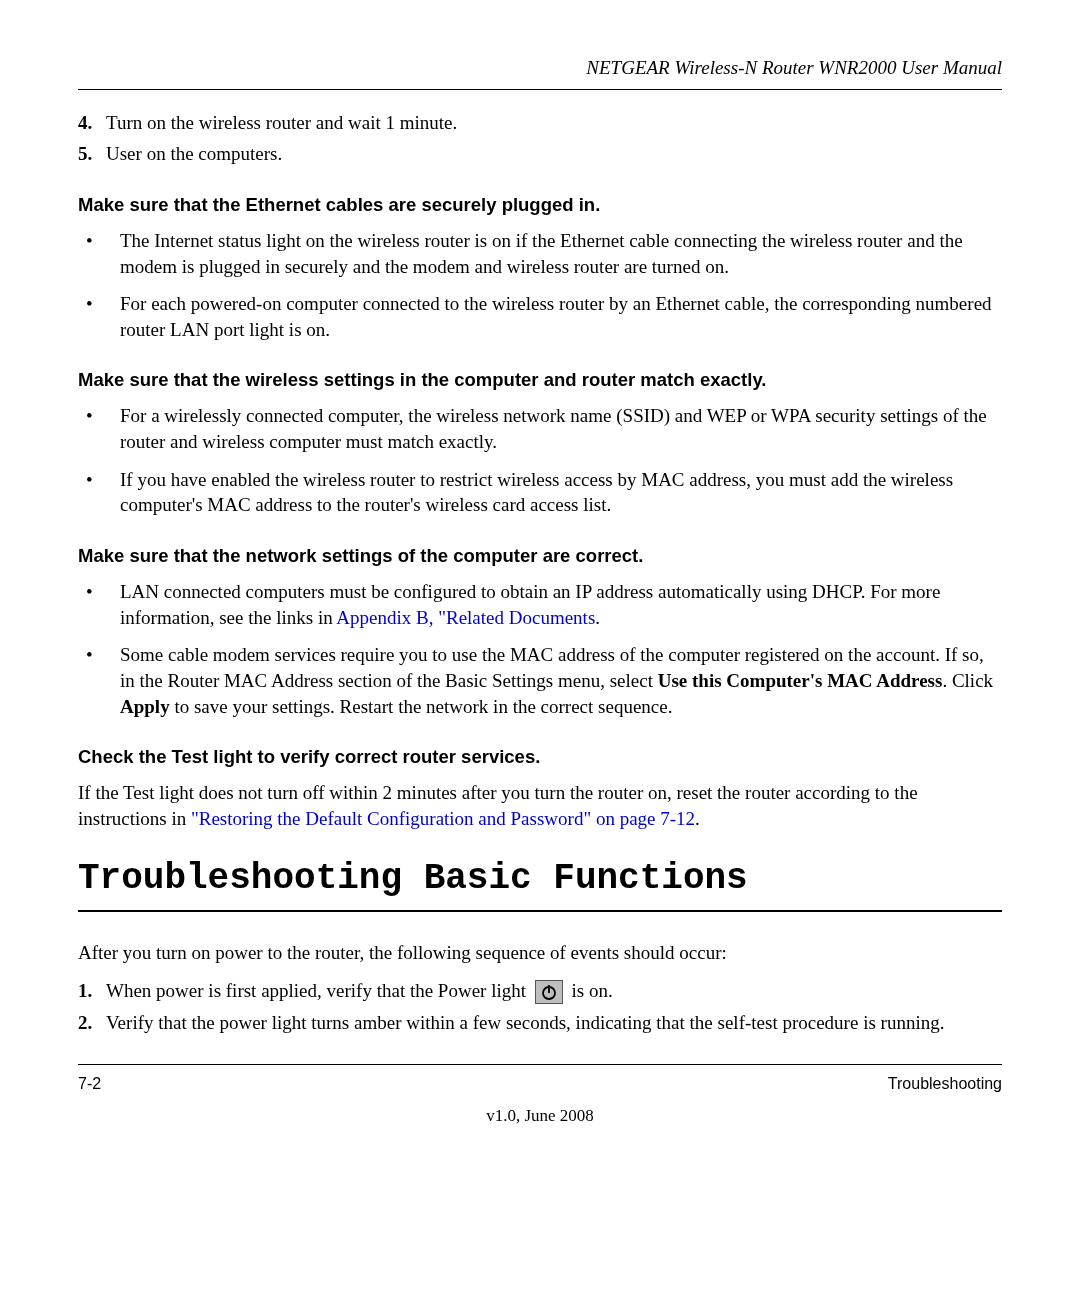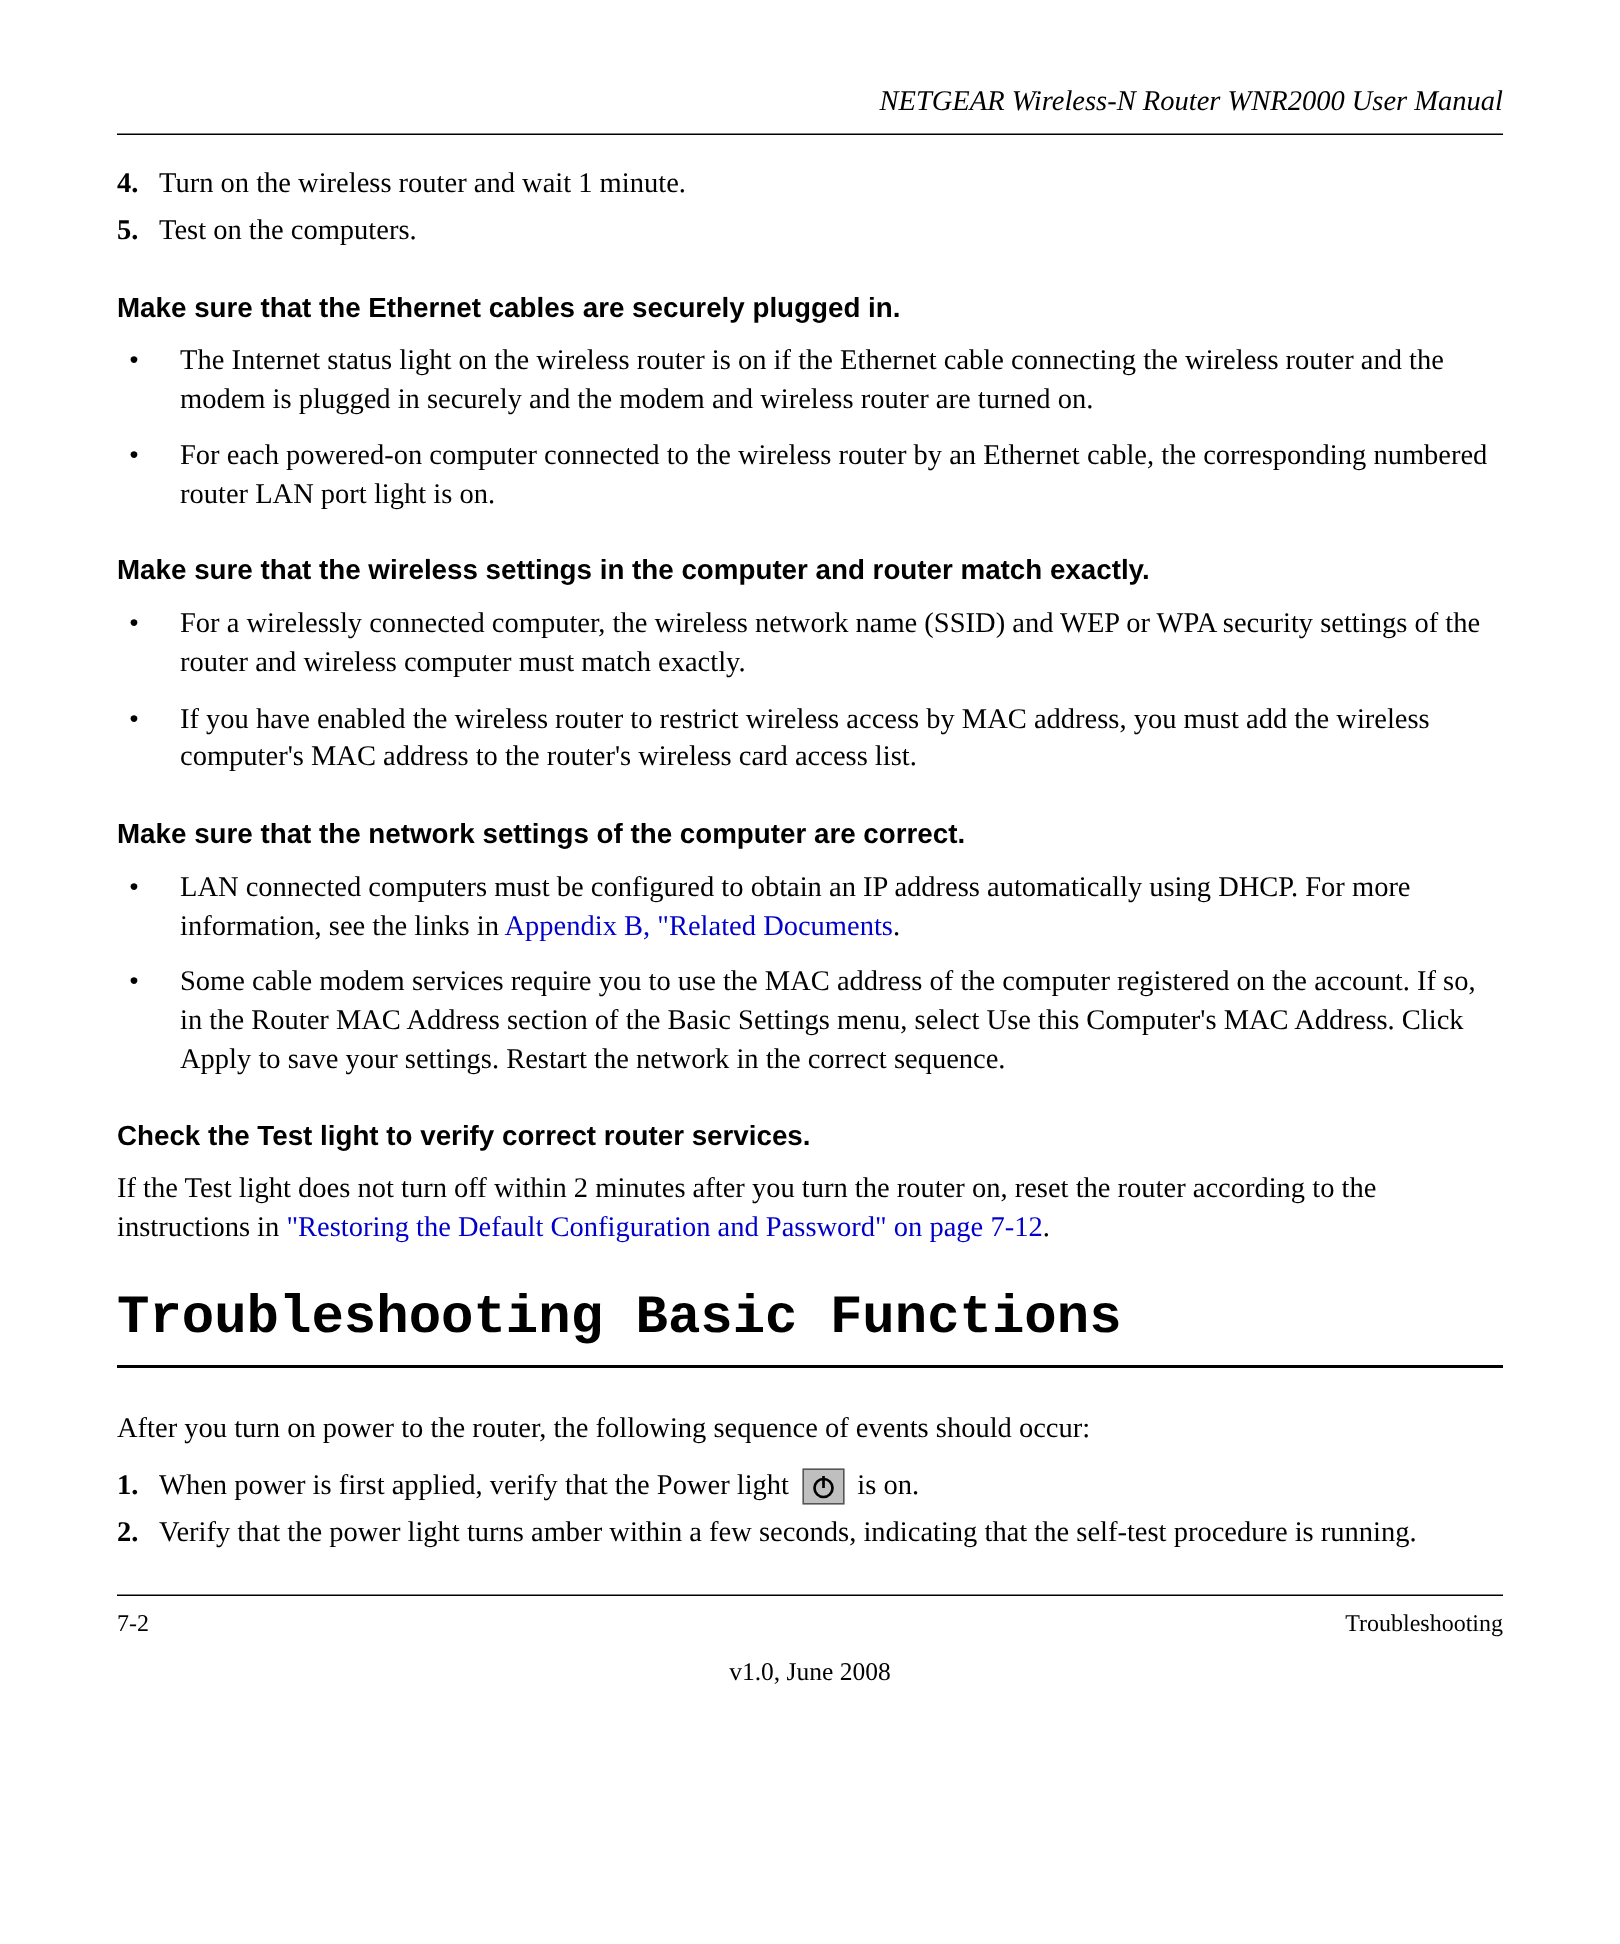--- a/index.html
+++ b/index.html
@@ -55,21 +55,21 @@
     min-width: 34px;
     padding-left: 8px;
   }
   .bullet-text {
     flex: 1;
   }
   .link {
     color: #0000cc;
   }
   .serif-bold {
-    font-weight: normal;
+    font-weight: bold;
   }
   .h2-title {
     font-family: Liberation Mono, monospace;
     font-weight: bold;
     font-size: 36px;
     margin-top: 24px;
     margin-bottom: 2px;
   }
   .h2-rule {
     border: none;
@@ -94,21 +94,21 @@
     top: 2px;
     left: 5px;
   }
   .footer {
     margin-top: 28px;
   }
   .footer-row {
     display: flex;
     justify-content: space-between;
     font-size: 16px;
-    font-family: Liberation Serif, serif;
+    font-family: Liberation Sans, sans-serif;
   }
   .footer-center {
     text-align: center;
     font-family: "Times New Roman", serif;
     font-size: 17px;
     margin-top: 10px;
   }
 </style>
 </head>
 <body>
@@ -118,21 +118,21 @@
   <hr class="hr">
 </div>
 
 <div>
   <div class="ol-item">
     <div class="ol-num">4.</div>
     <div class="ol-text">Turn on the wireless router and wait 1 minute.</div>
   </div>
   <div class="ol-item">
     <div class="ol-num">5.</div>
-    <div class="ol-text">Test on the computers.</div>
+    <div class="ol-text">User on the computers.</div>
   </div>
 </div>
 
 <div class="sect-head">Make sure that the Ethernet cables are securely plugged in.</div>
 <div class="bullet-item">
   <div class="bullet-dot">•</div>
   <div class="bullet-text">The Internet status light on the wireless router is on if the Ethernet cable connecting the wireless router and the modem is plugged in securely and the modem and wireless router are turned on.</div>
 </div>
 <div class="bullet-item">
   <div class="bullet-dot">•</div>

